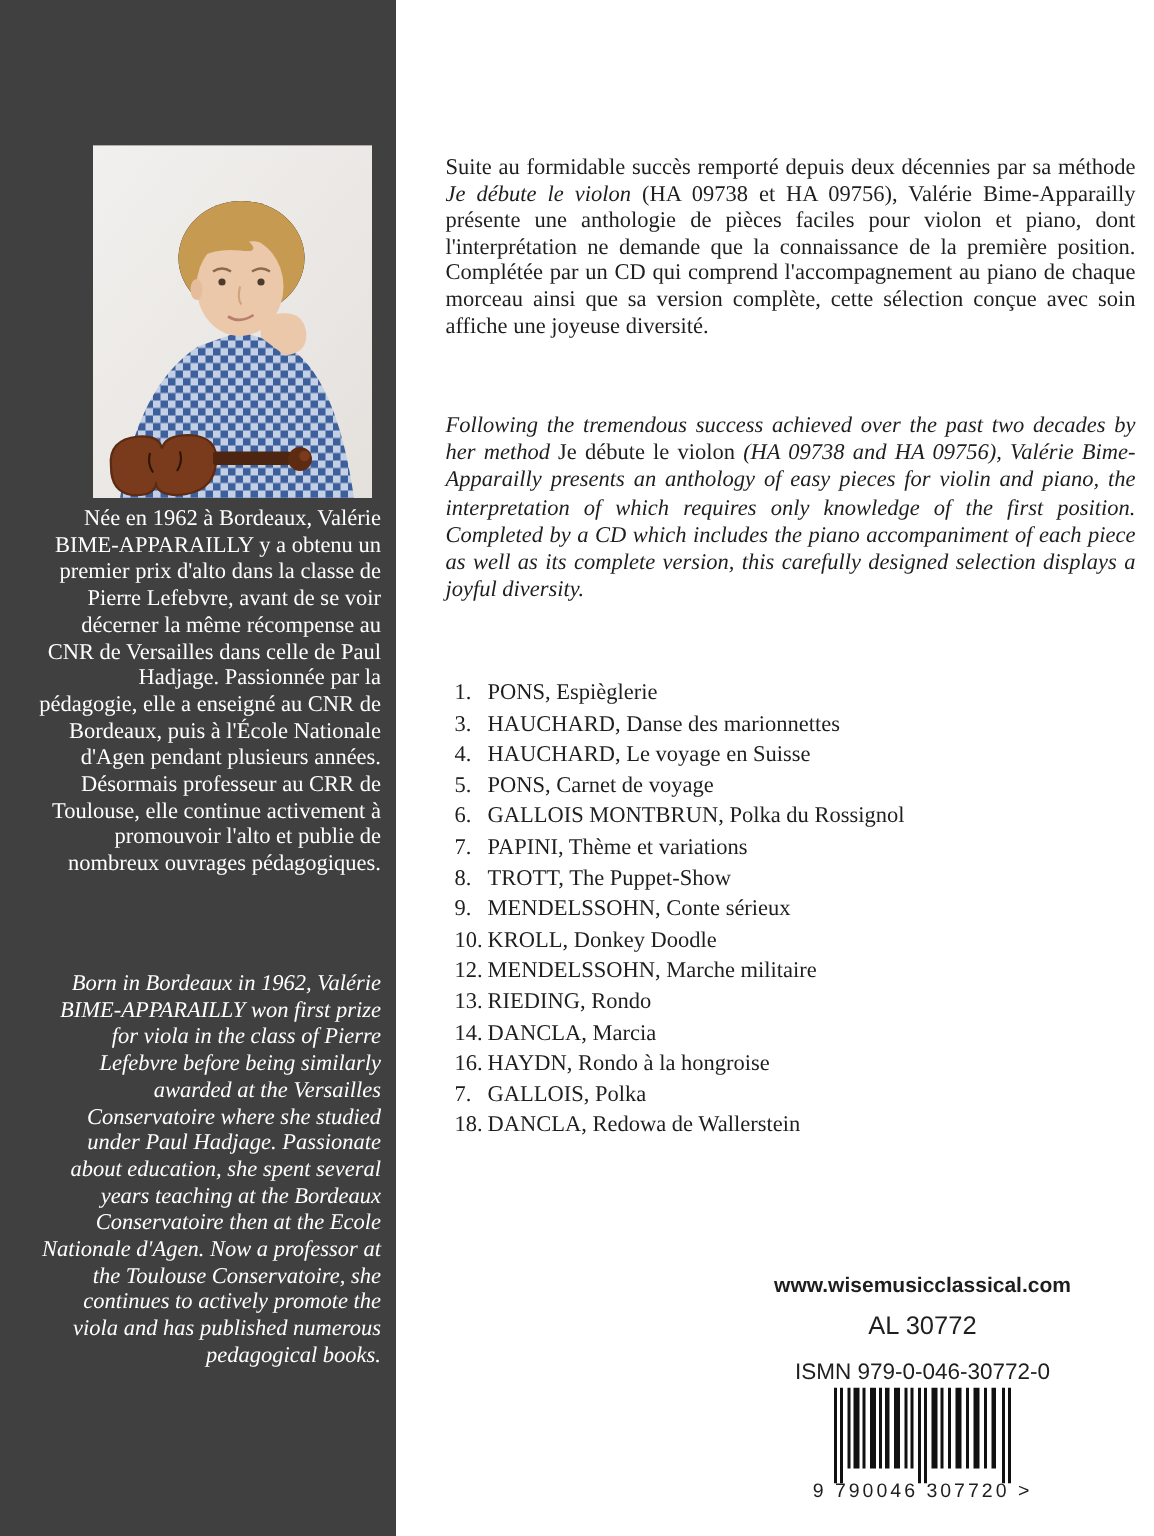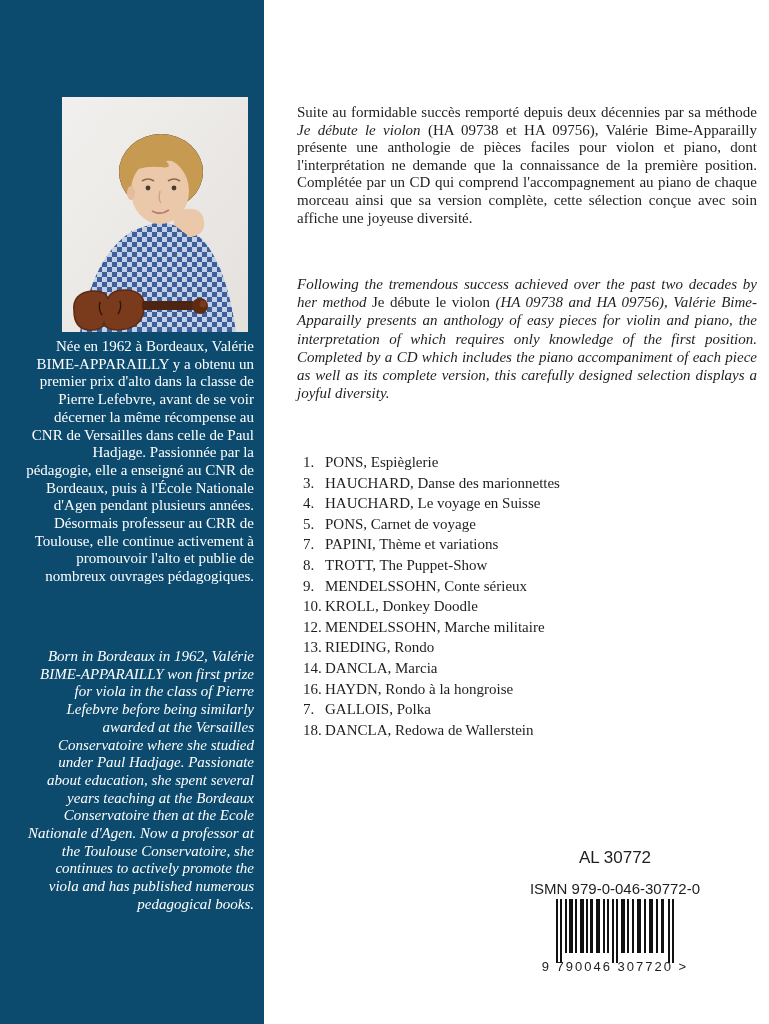--- a/index.html
+++ b/index.html
@@ -7,21 +7,21 @@
     position:relative;
     width:769px;height:1024px;
     background:#ffffff;
     overflow:hidden;
     font-family:"Liberation Serif", serif;
     color:#1e1e1e;
   }
   
   .red-panel{
     position:absolute;left:0;top:0;width:264px;height:1024px;
-    background:#0c4a6e;
+    background:#404040;
   }
   .photo{
     position:absolute;left:62px;top:97px;width:186px;height:235px;
     background:#efedea;
   }
   .photo svg{display:block;width:100%;height:100%;}
   .bio{
     position:absolute;left:26px;width:228px;
     color:#ffffff;
     font-size:15px;line-height:17.7px;
@@ -139,20 +139,21 @@
 
         <li class="track"><span class="num">1.</span><span>PONS, Espièglerie</span></li>
 
 
         <li class="track"><span class="num">3.</span><span>HAUCHARD, Danse des marionnettes</span></li>
 
         <li class="track"><span class="num">4.</span><span>HAUCHARD, Le voyage en Suisse</span></li>
 
         <li class="track"><span class="num">5.</span><span>PONS, Carnet de voyage</span></li>
 
+        <li class="track"><span class="num">6.</span><span>GALLOIS MONTBRUN, Polka du Rossignol</span></li>
 
         <li class="track"><span class="num">7.</span><span>PAPINI, Thème et variations</span></li>
 
         <li class="track"><span class="num">8.</span><span>TROTT, The Puppet-Show</span></li>
 
         <li class="track"><span class="num">9.</span><span>MENDELSSOHN, Conte sérieux</span></li>
 
         <li class="track"><span class="num">10.</span><span>KROLL, Donkey Doodle</span></li>
 
 
@@ -164,20 +165,21 @@
 
 
         <li class="track"><span class="num">16.</span><span>HAYDN, Rondo à la hongroise</span></li>
 
         <li class="track"><span class="num">7.</span><span>GALLOIS, Polka</span></li>
 
         <li class="track"><span class="num">18.</span><span>DANCLA, Redowa de Wallerstein</span></li>
       </ol>
 
     <footer class="footer">
+      <div class="website">www.wisemusicclassical.com</div>
       <div class="catalog">AL 30772</div>
       <div class="ismn">ISMN 979-0-046-30772-0</div>
       <div class="barcode">
         <svg width="118" height="64" viewBox="0 0 118 64" xmlns="http://www.w3.org/2000/svg">
           <rect width="118" height="64" fill="#ffffff"></rect>
 
           <rect x="0" y="0" width="2" height="64" fill="#111"></rect>
           <rect x="4" y="0" width="2" height="64" fill="#111"></rect>
           <rect x="56" y="0" width="2" height="64" fill="#111"></rect>
           <rect x="60" y="0" width="2" height="64" fill="#111"></rect>

